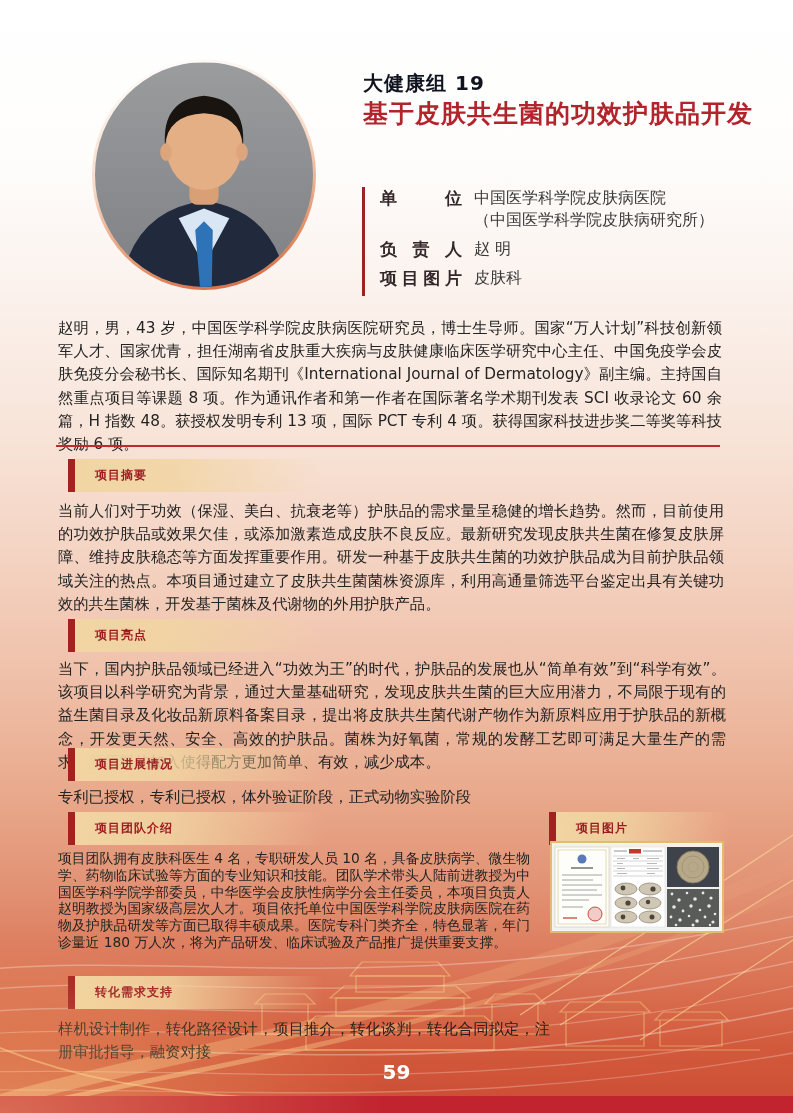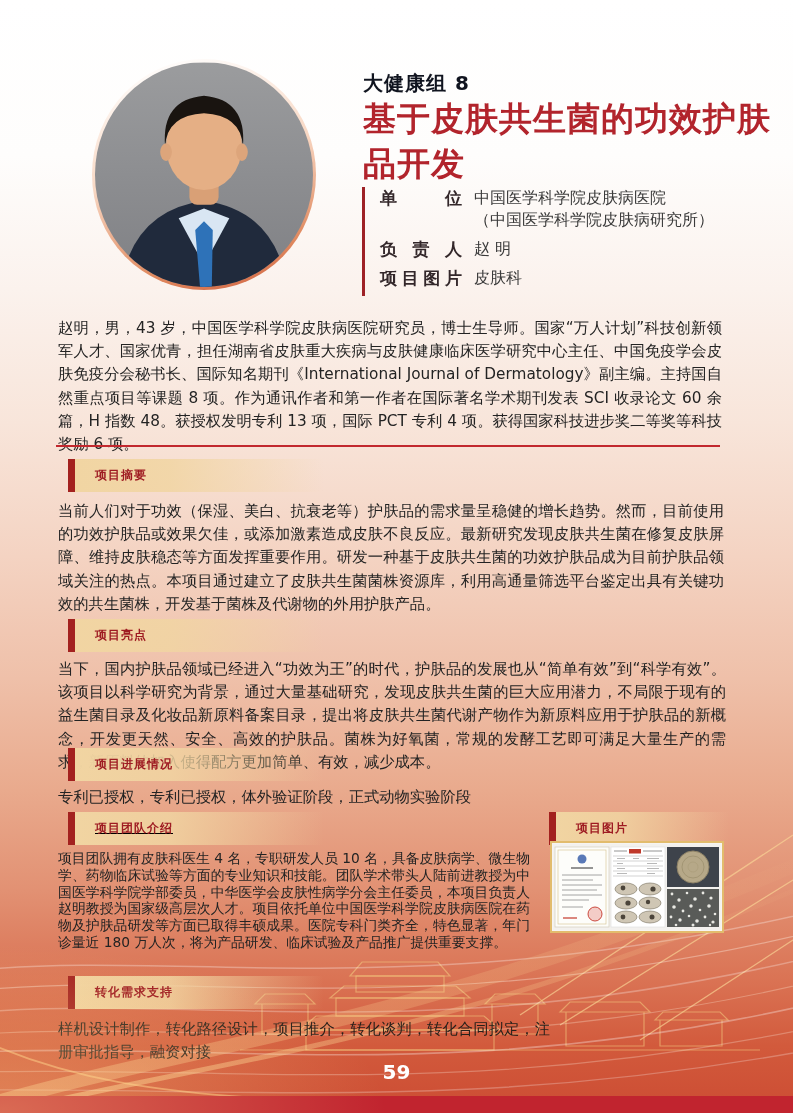--- a/index.html
+++ b/index.html
@@ -14,21 +14,21 @@
     pointer-events:none;}
   .abs{position:absolute;}
   
   .photo-ring{left:92px;top:59px;width:224px;height:231px;border-radius:50%;
     background:linear-gradient(165deg,#ffffff 5%,#f8d8c4 45%,#e08a60 80%,#cf5f3f 100%);
     padding:3px;box-sizing:border-box;}
   .photo-ring .ph{width:100%;height:100%;border-radius:50%;overflow:hidden;display:block;}
   
   .group-label{left:363px;top:70px;font-size:20px;font-weight:bold;color:#10141f;letter-spacing:1px;}
   .doc-title{left:363px;top:97px;width:420px;font-family:Liberation Sans, sans-serif;
-    font-size:33px;font-weight:bold;color:#b2242c;letter-spacing:1px;}
+    font-size:25px;font-weight:bold;color:#b2242c;letter-spacing:1px;}
   
   .info{left:362px;top:187px;width:400px;border-left:3px solid #9e2126;padding-left:15px;box-sizing:border-box;}
   .info .row{display:flex;margin-bottom:7px;}
   .info .lbl{display:inline-block;width:82px;flex:0 0 82px;font-weight:bold;font-size:17px;color:#33272a;
     text-align:justify;text-align-last:justify;line-height:22px;}
   .info .val{font-size:16px;color:#3b3b3b;line-height:22px;margin-left:12px;}
   
   .para{position:absolute;font-size:15.3px;line-height:23.2px;color:#232323;text-align:justify;}
   .bio{left:58px;top:317px;width:664px;}
   .divider{left:56px;top:445px;width:664px;height:2px;background:#c2282e;}
@@ -108,21 +108,21 @@
       <path d="M 112 150 L 86 160 L 112 208 L 138 160 Z" fill="#d9e6f3"></path>
       <path d="M 112 163 L 103 172 L 108 232 L 120 232 L 121 172 Z" fill="#2e72b8"></path>
       <rect x="97" y="116" width="30" height="30" rx="8" fill="#d9a076"></rect>
       <ellipse cx="112" cy="86" rx="39" ry="45" fill="#e5af85"></ellipse>
       <path d="M 72 86 Q 68 38 112 34 Q 156 38 152 86 Q 150 54 112 52 Q 74 54 72 86 Z" fill="#191410"></path>
       <ellipse cx="73" cy="92" rx="6" ry="9" fill="#dda57b"></ellipse>
       <ellipse cx="151" cy="92" rx="6" ry="9" fill="#dda57b"></ellipse>
     </svg>
   </div>
 
-  <div class="abs group-label">大健康组 8</div>
+  <div class="abs group-label">大健康组 19</div>
   <div class="abs doc-title">基于皮肤共生菌的功效护肤品开发</div>
 
   <div class="abs info">
     <div class="row">
       <span class="lbl">单位</span>
       <span class="val">
         <span>中国医学科学院皮肤病医院</span><br>
         <span>（中国医学科学院皮肤病研究所）</span>
       </span>
     </div>
@@ -150,21 +150,21 @@
     <span class="sec-title">项目亮点</span>
   </div>
   <div class="para" style="left:58px;top:658px;width:668px;">当下，国内护肤品领域已经进入“功效为王”的时代，护肤品的发展也从“简单有效”到“科学有效”。该项目以科学研究为背景，通过大量基础研究，发现皮肤共生菌的巨大应用潜力，不局限于现有的益生菌目录及化妆品新原料备案目录，提出将皮肤共生菌代谢产物作为新原料应用于护肤品的新概念，开发更天然、安全、高效的护肤品。菌株为好氧菌，常规的发酵工艺即可满足大量生产的需求，新原料的加入使得配方更加简单、有效，减少成本。</div>
 
   <div class="sec" style="left:68px;top:748px;">
     <span class="sec-bar"></span>
     <span class="sec-title">项目进展情况</span>
   </div>
   <div class="para" style="left:58px;top:786px;width:666px;">专利已授权，专利已授权，体外验证阶段，正式动物实验阶段</div>
 
-  <div class="sec" style="left:68px;top:812px;text-decoration:underline;">
+  <div class="sec" style="left:68px;top:812px;">
     <span class="sec-bar"></span>
     <span class="sec-title">项目团队介绍</span>
   </div>
   <div class="para" style="left:58px;top:850px;width:472px;font-size:13.8px;line-height:16.8px;">项目团队拥有皮肤科医生 4 名，专职研发人员 10 名，具备皮肤病学、微生物学、药物临床试验等方面的专业知识和技能。团队学术带头人陆前进教授为中国医学科学院学部委员，中华医学会皮肤性病学分会主任委员，本项目负责人赵明教授为国家级高层次人才。项目依托单位中国医学科学院皮肤病医院在药物及护肤品研发等方面已取得丰硕成果。医院专科门类齐全，特色显著，年门诊量近 180 万人次，将为产品研发、临床试验及产品推广提供重要支撑。</div>
 
   <div class="sec small" style="left:549px;top:812px;">
     <span class="sec-bar"></span>
     <span class="sec-title">项目图片</span>
   </div>
   <div class="abs img-frame">

